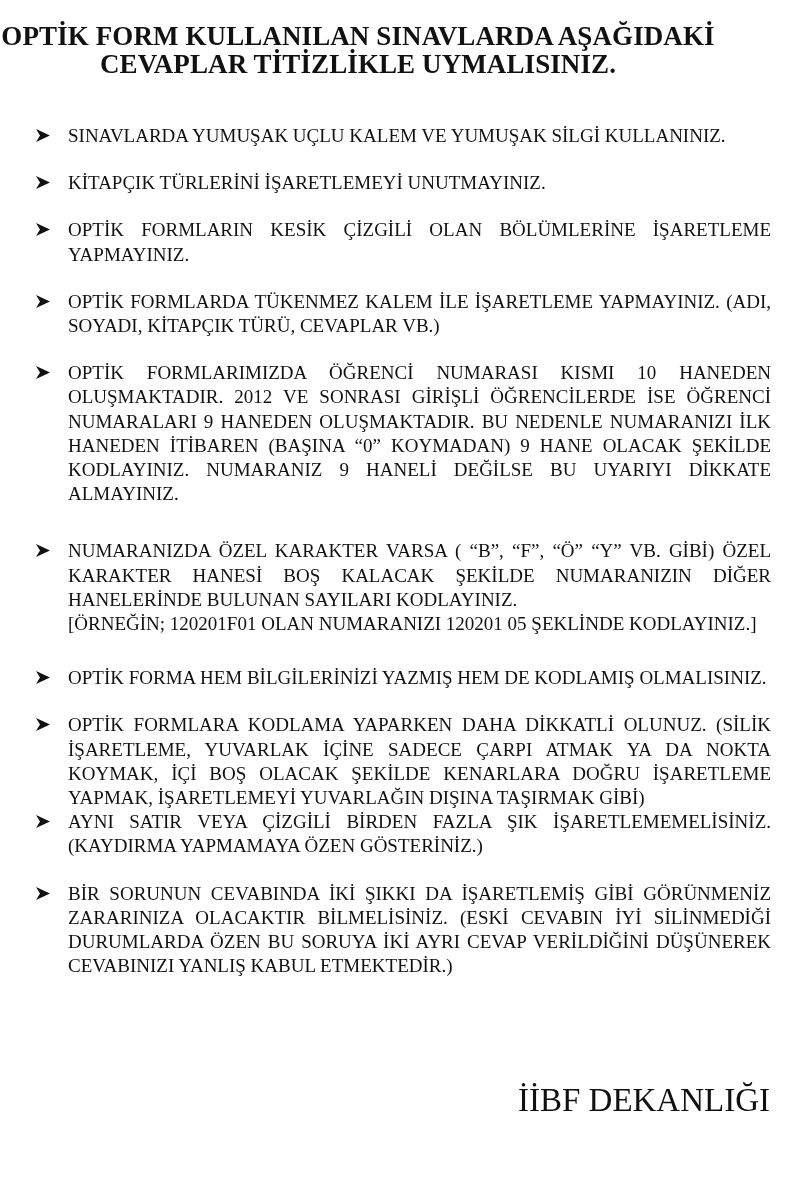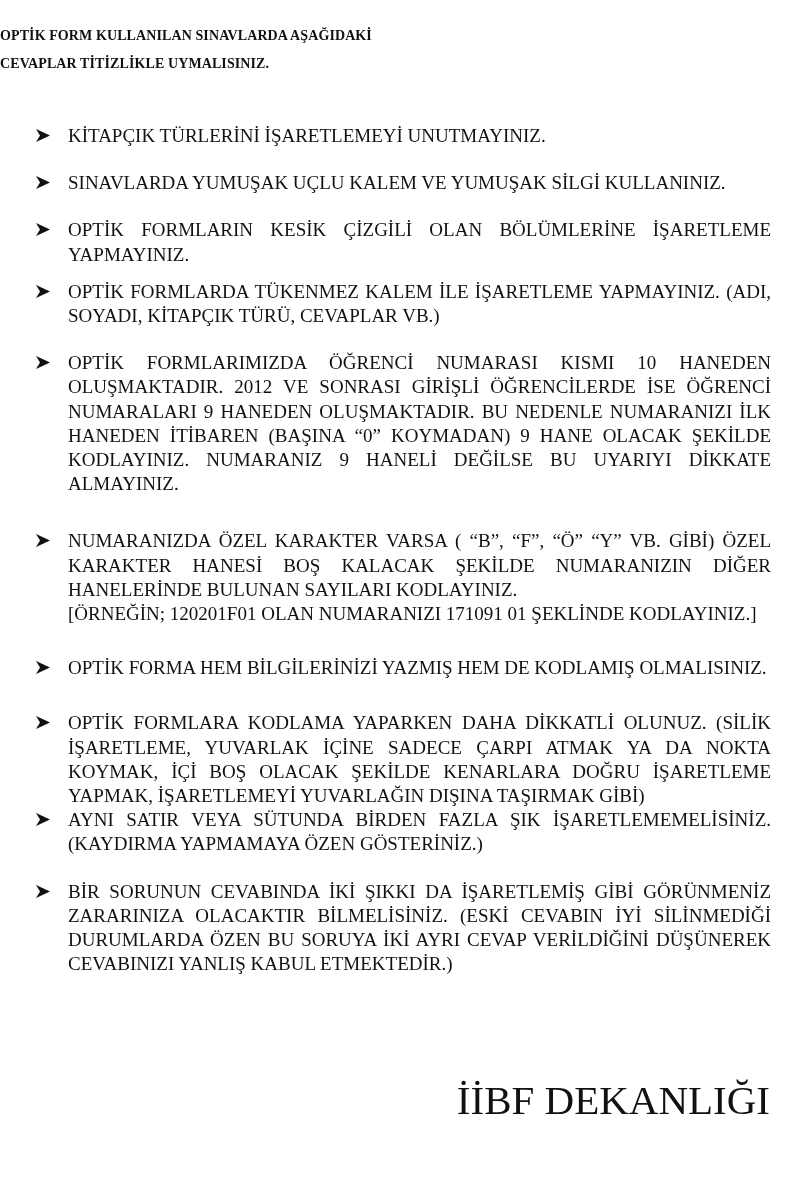--- a/index.html
+++ b/index.html
@@ -13,22 +13,23 @@
       position: relative;
       overflow: hidden;
       font-family: "Liberation Serif", "DejaVu Serif", serif;
       color: #111111;
     }
     .title {
       position: absolute;
       left: 0;
       top: 22px;
       width: 716px;
+      text-align: center;
       font-weight: bold;
-      font-size: 14px;
+      font-size: 27px;
       line-height: 28px;
       letter-spacing: 0.1px;
     }
     .title div { white-space: nowrap; }
     .rules {
       position: absolute;
       left: 36px;
       top: 124px;
       width: 735px;
       margin: 0;
@@ -47,60 +48,60 @@
       position: absolute;
       left: 0;
       top: 5px;
       width: 14px;
       height: 13px;
     }
     .rule .bullet svg { display: block; }
     .rule .line-block { display: block; }
     .r1  { margin-bottom: 23px; }
     .r2  { margin-bottom: 23px; }
-    .r3  { margin-bottom: 13px; }
+    .r3  { margin-bottom: 23px; }
     .r4  { margin-bottom: 23px; }
     .r5  { margin-bottom: 33px; }
     .r6  { margin-bottom: 30px; }
-    .r7  { margin-bottom: 31px; }
+    .r7  { margin-bottom: 23px; }
     .r8  { }
     .r9  { margin-bottom: 23px; }
     .signature {
       position: absolute;
       right: 29px;
       top: 1080px;
-      font-size: 41px;
+      font-size: 33px;
       line-height: 40px;
       white-space: nowrap;
     }
   </style>
 </head>
 <body>
 
 <div class="title">
   <div>OPTİK FORM KULLANILAN SINAVLARDA AŞAĞIDAKİ</div>
   <div>CEVAPLAR TİTİZLİKLE UYMALISINIZ.</div>
 </div>
 
 <ul class="rules">
+  <li class="rule r1">
+    <span class="bullet">
+        <svg width="14" height="13" viewBox="0 0 14 13">
+          <path d="M0 0 L14 6.5 L0 13 L4 6.5 Z" fill="#111"></path>
+        </svg>
+      </span>
+    <span>SINAVLARDA YUMUŞAK UÇLU KALEM VE YUMUŞAK SİLGİ KULLANINIZ.</span>
+  </li>
   <li class="rule r2">
     <span class="bullet">
         <svg width="14" height="13" viewBox="0 0 14 13">
           <path d="M0 0 L14 6.5 L0 13 L4 6.5 Z" fill="#111"></path>
         </svg>
       </span>
     <span>KİTAPÇIK TÜRLERİNİ İŞARETLEMEYİ UNUTMAYINIZ.</span>
-  </li>
-  <li class="rule r1">
-    <span class="bullet">
-        <svg width="14" height="13" viewBox="0 0 14 13">
-          <path d="M0 0 L14 6.5 L0 13 L4 6.5 Z" fill="#111"></path>
-        </svg>
-      </span>
-    <span>SINAVLARDA YUMUŞAK UÇLU KALEM VE YUMUŞAK SİLGİ KULLANINIZ.</span>
   </li>
   <li class="rule r3">
     <span class="bullet">
         <svg width="14" height="13" viewBox="0 0 14 13">
           <path d="M0 0 L14 6.5 L0 13 L4 6.5 Z" fill="#111"></path>
         </svg>
       </span>
     <span>OPTİK FORMLARIN KESİK ÇİZGİLİ OLAN BÖLÜMLERİNE İŞARETLEME YAPMAYINIZ.</span>
   </li>
   <li class="rule r4">
@@ -119,21 +120,21 @@
       </span>
     <span>OPTİK FORMLARIMIZDA ÖĞRENCİ NUMARASI KISMI 10 HANEDEN OLUŞMAKTADIR. 2012 VE SONRASI GİRİŞLİ ÖĞRENCİLERDE İSE ÖĞRENCİ NUMARALARI 9 HANEDEN OLUŞMAKTADIR. BU NEDENLE NUMARANIZI İLK HANEDEN İTİBAREN (BAŞINA “0” KOYMADAN) 9 HANE OLACAK ŞEKİLDE KODLAYINIZ. NUMARANIZ 9 HANELİ DEĞİLSE BU UYARIYI DİKKATE ALMAYINIZ.</span>
   </li>
   <li class="rule r6">
     <span class="bullet">
         <svg width="14" height="13" viewBox="0 0 14 13">
           <path d="M0 0 L14 6.5 L0 13 L4 6.5 Z" fill="#111"></path>
         </svg>
       </span>
     <span class="line-block">NUMARANIZDA ÖZEL KARAKTER VARSA ( “B”, “F”, “Ö” “Y” VB. GİBİ) ÖZEL KARAKTER HANESİ BOŞ KALACAK ŞEKİLDE NUMARANIZIN DİĞER HANELERİNDE BULUNAN SAYILARI KODLAYINIZ.</span>
-    <span class="line-block">[ÖRNEĞİN; 120201F01 OLAN NUMARANIZI 171091 01 ŞEKLİNDE KODLAYINIZ.]</span>
+    <span class="line-block">[ÖRNEĞİN; 120201F01 OLAN NUMARANIZI 120201 05 ŞEKLİNDE KODLAYINIZ.]</span>
   </li>
   <li class="rule r7">
     <span class="bullet">
         <svg width="14" height="13" viewBox="0 0 14 13">
           <path d="M0 0 L14 6.5 L0 13 L4 6.5 Z" fill="#111"></path>
         </svg>
       </span>
     <span>OPTİK FORMA HEM BİLGİLERİNİZİ YAZMIŞ HEM DE KODLAMIŞ OLMALISINIZ.</span>
   </li>
   <li class="rule r8">
@@ -143,21 +144,21 @@
         </svg>
       </span>
     <span>OPTİK FORMLARA KODLAMA YAPARKEN DAHA DİKKATLİ OLUNUZ. (SİLİK İŞARETLEME, YUVARLAK İÇİNE SADECE ÇARPI ATMAK YA DA NOKTA KOYMAK, İÇİ BOŞ OLACAK ŞEKİLDE KENARLARA DOĞRU İŞARETLEME YAPMAK, İŞARETLEMEYİ YUVARLAĞIN DIŞINA TAŞIRMAK GİBİ)</span>
   </li>
   <li class="rule r9">
     <span class="bullet">
         <svg width="14" height="13" viewBox="0 0 14 13">
           <path d="M0 0 L14 6.5 L0 13 L4 6.5 Z" fill="#111"></path>
         </svg>
       </span>
-    <span>AYNI SATIR VEYA SÜTUNDA BİRDEN FAZLA ŞIK İŞARETLEMEMELİSİNİZ. (KAYDIRMA YAPMAMAYA ÖZEN GÖSTERİNİZ.)</span>
+    <span>AYNI SATIR VEYA ÇİZGİLİ BİRDEN FAZLA ŞIK İŞARETLEMEMELİSİNİZ. (KAYDIRMA YAPMAMAYA ÖZEN GÖSTERİNİZ.)</span>
   </li>
   <li class="rule r10">
     <span class="bullet">
         <svg width="14" height="13" viewBox="0 0 14 13">
           <path d="M0 0 L14 6.5 L0 13 L4 6.5 Z" fill="#111"></path>
         </svg>
       </span>
     <span>BİR SORUNUN CEVABINDA İKİ ŞIKKI DA İŞARETLEMİŞ GİBİ GÖRÜNMENİZ ZARARINIZA OLACAKTIR BİLMELİSİNİZ. (ESKİ CEVABIN İYİ SİLİNMEDİĞİ DURUMLARDA ÖZEN BU SORUYA İKİ AYRI CEVAP VERİLDİĞİNİ DÜŞÜNEREK CEVABINIZI YANLIŞ KABUL ETMEKTEDİR.)</span>
   </li>
 </ul>

